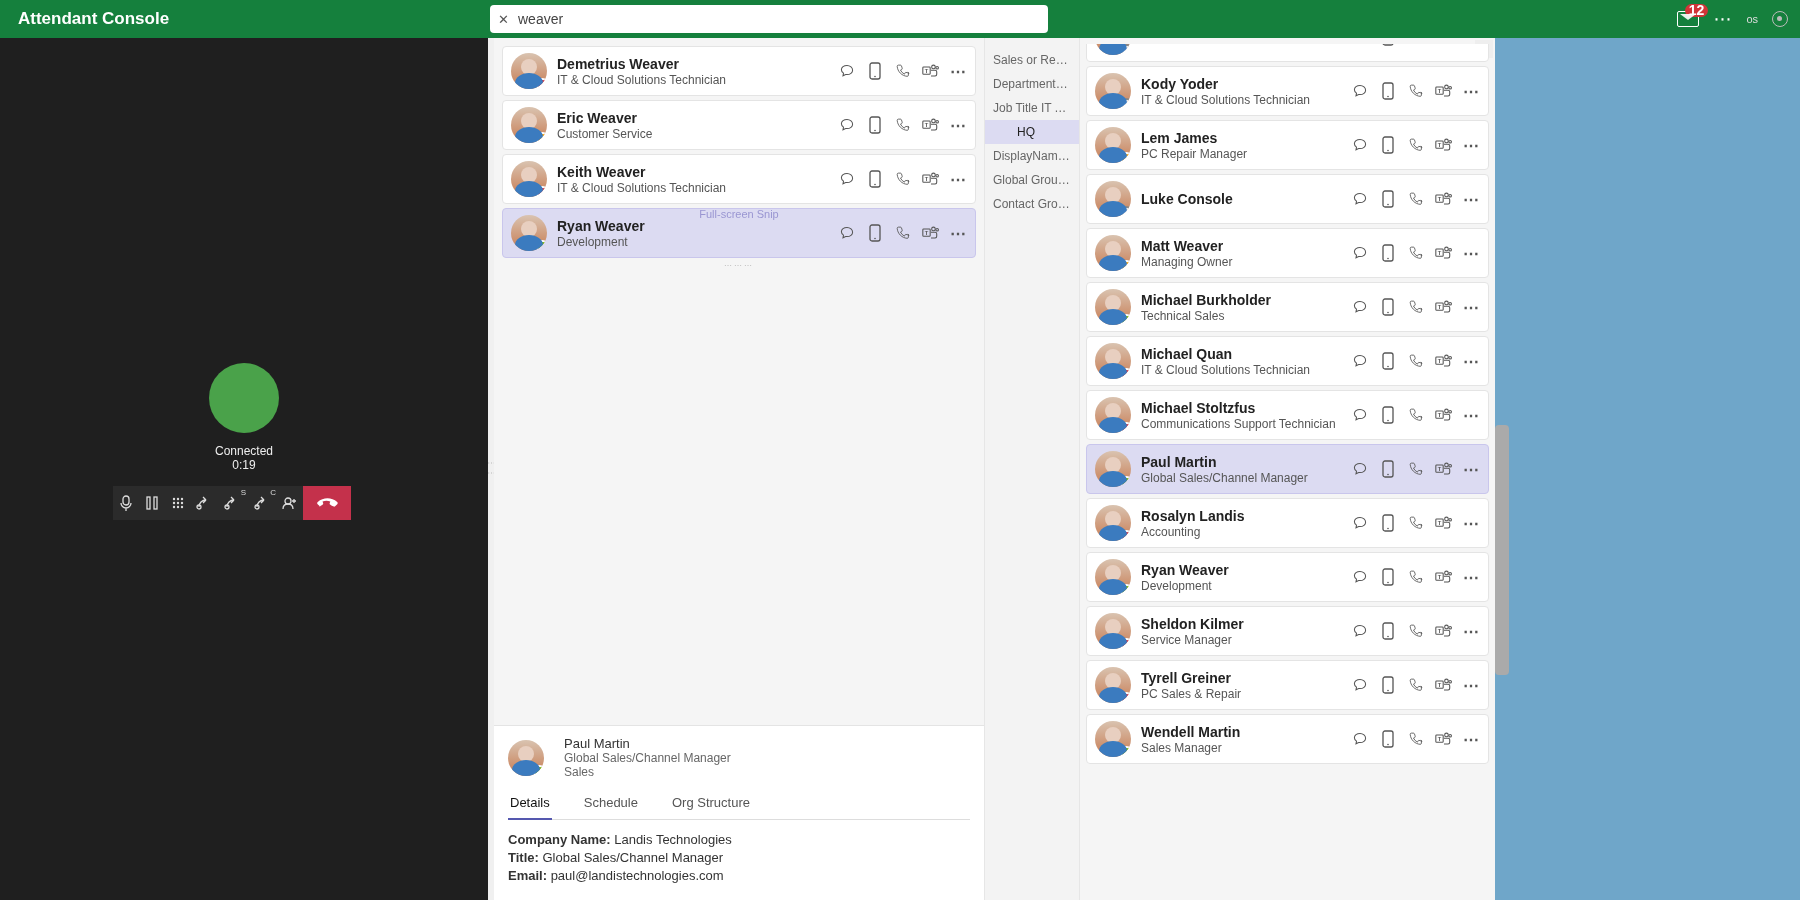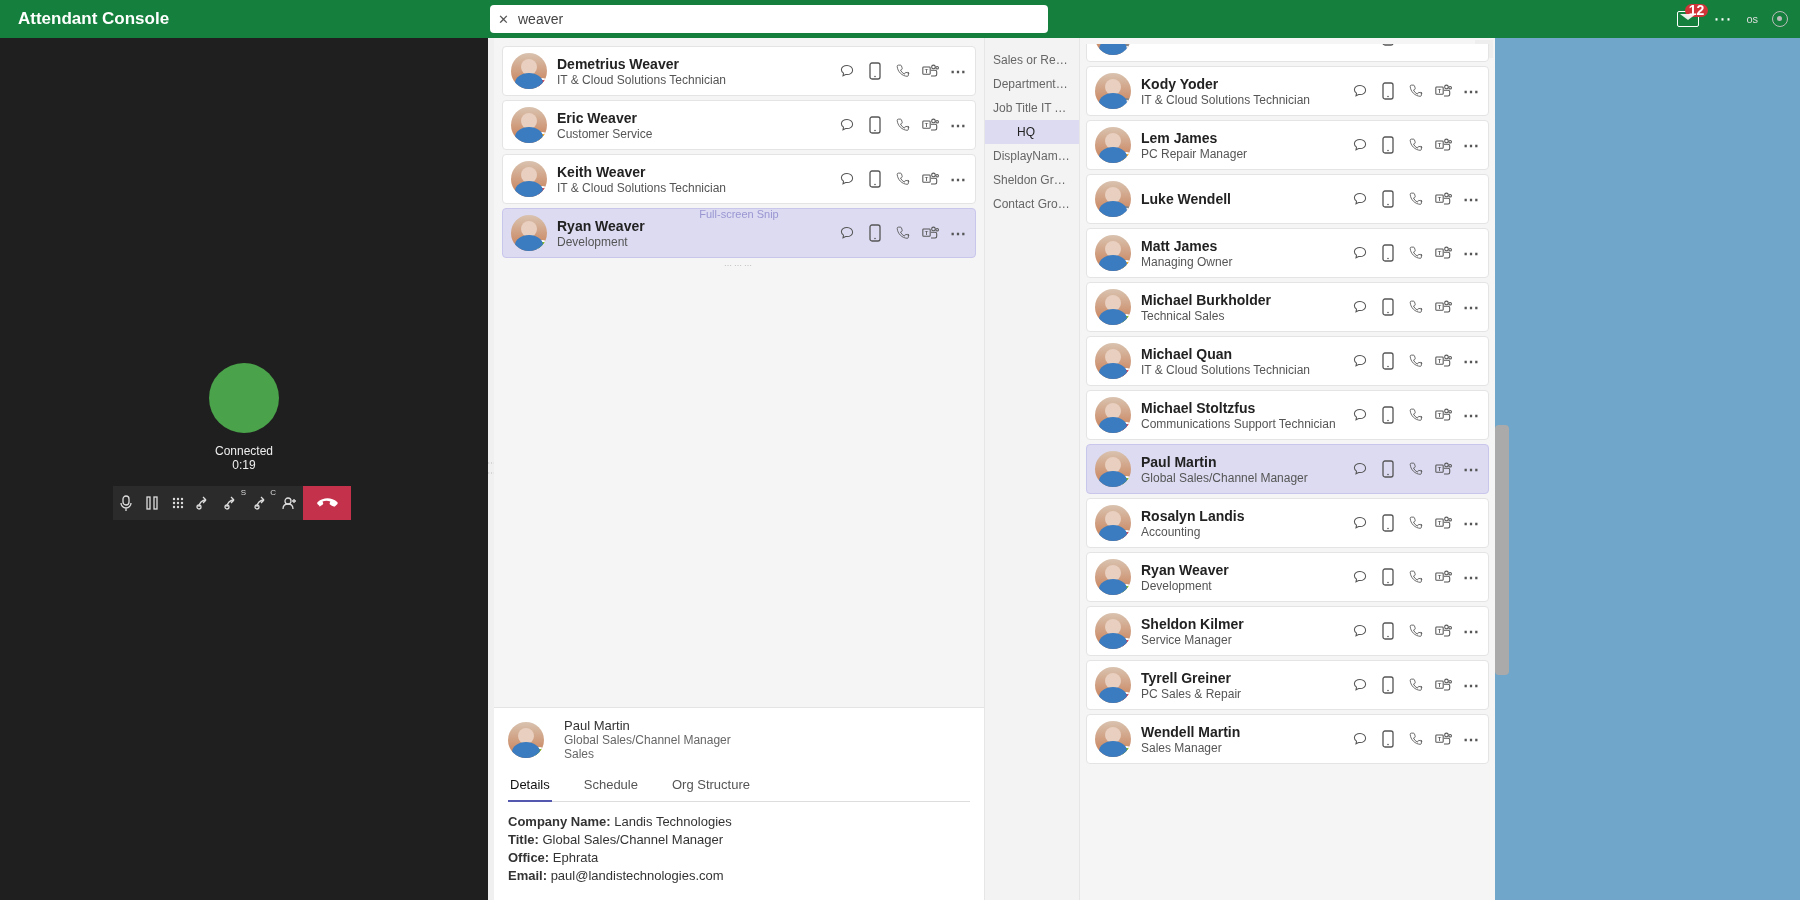--- a/index.html
+++ b/index.html
@@ -372,32 +372,31 @@
           <div class="detail-dept">Sales</div>
         </div>
       </div>
       <div class="tabs" id="detail-tabs">
           <div class="tab active">Details</div>
           <div class="tab">Schedule</div>
           <div class="tab">Org Structure</div>
         </div>
       <div class="field"><b>Company Name:</b> <span>Landis Technologies</span></div>
       <div class="field"><b>Title:</b> <span>Global Sales/Channel Manager</span></div>
-      <div class="field"><b>Office:</b> <span>Ephrata</span></div>
       <div class="field"><b>Email:</b> <span>paul@landistechnologies.com</span></div>
     </div>
   </div>
 
   <div class="filters" id="filters">
       <div class="filter-item">Sales or Retail ...</div>
       <div class="filter-item">Department M...</div>
       <div class="filter-item">Job Title IT Ad...</div>
       <div class="filter-item active">HQ</div>
       <div class="filter-item">DisplayName ...</div>
-      <div class="filter-item">Sheldon Group1</div>
+      <div class="filter-item">Global Group1</div>
       <div class="filter-item">Contact Group2</div>
     </div>
 
   <div class="directory">
     <div class="dir-scroll-up">▴</div>
     <div class="partial-row" id="dir-partial">
         <div class="contact-row" style="position:relative">
 
     <div class="avatar">
       <span class="presence offline"></span>
@@ -512,21 +511,21 @@
             </span>
     <span class="dots-ic">⋯</span>
   </div>
   </div>
         <div class="contact-row" style="position:relative">
 
     <div class="avatar">
       <span class="presence offline"></span>
     </div>
     <div class="contact-text">
-      <div class="contact-name">Luke Wendell</div>
+      <div class="contact-name">Luke Console</div>
       <div class="contact-sub"></div>
     </div>
     <div class="row-actions">
     <span class="ic">
               <svg width="16" height="16" viewBox="0 0 20 20">
                 <path d="M10 3c-4 0-7 2.5-7 5.5 0 1.7 1 3.2 2.6 4.2L5 16l3.3-1.7c.5.1 1.1.2 1.7.2 4 0 7-2.5 7-5.5S14 3 10 3z" fill="none" stroke="currentColor" stroke-width="1.3"></path>
               </svg>
             </span>
     <span class="ic">
               <svg width="12" height="18" viewBox="0 0 12 18">
@@ -550,21 +549,21 @@
             </span>
     <span class="dots-ic">⋯</span>
   </div>
   </div>
         <div class="contact-row" style="position:relative">
 
     <div class="avatar">
       <span class="presence away"></span>
     </div>
     <div class="contact-text">
-      <div class="contact-name">Matt James</div>
+      <div class="contact-name">Matt Weaver</div>
       <div class="contact-sub">Managing Owner</div>
     </div>
     <div class="row-actions">
     <span class="ic">
               <svg width="16" height="16" viewBox="0 0 20 20">
                 <path d="M10 3c-4 0-7 2.5-7 5.5 0 1.7 1 3.2 2.6 4.2L5 16l3.3-1.7c.5.1 1.1.2 1.7.2 4 0 7-2.5 7-5.5S14 3 10 3z" fill="none" stroke="currentColor" stroke-width="1.3"></path>
               </svg>
             </span>
     <span class="ic">
               <svg width="12" height="18" viewBox="0 0 12 18">

